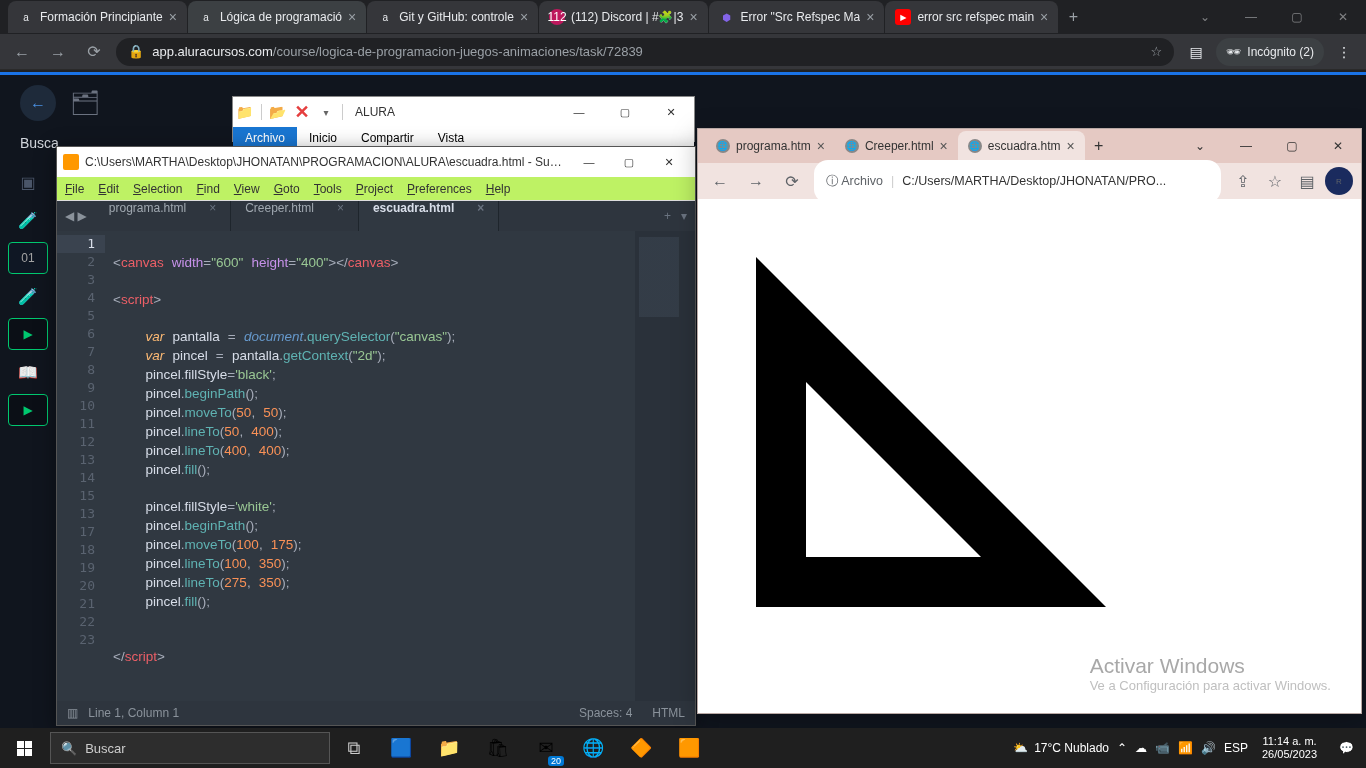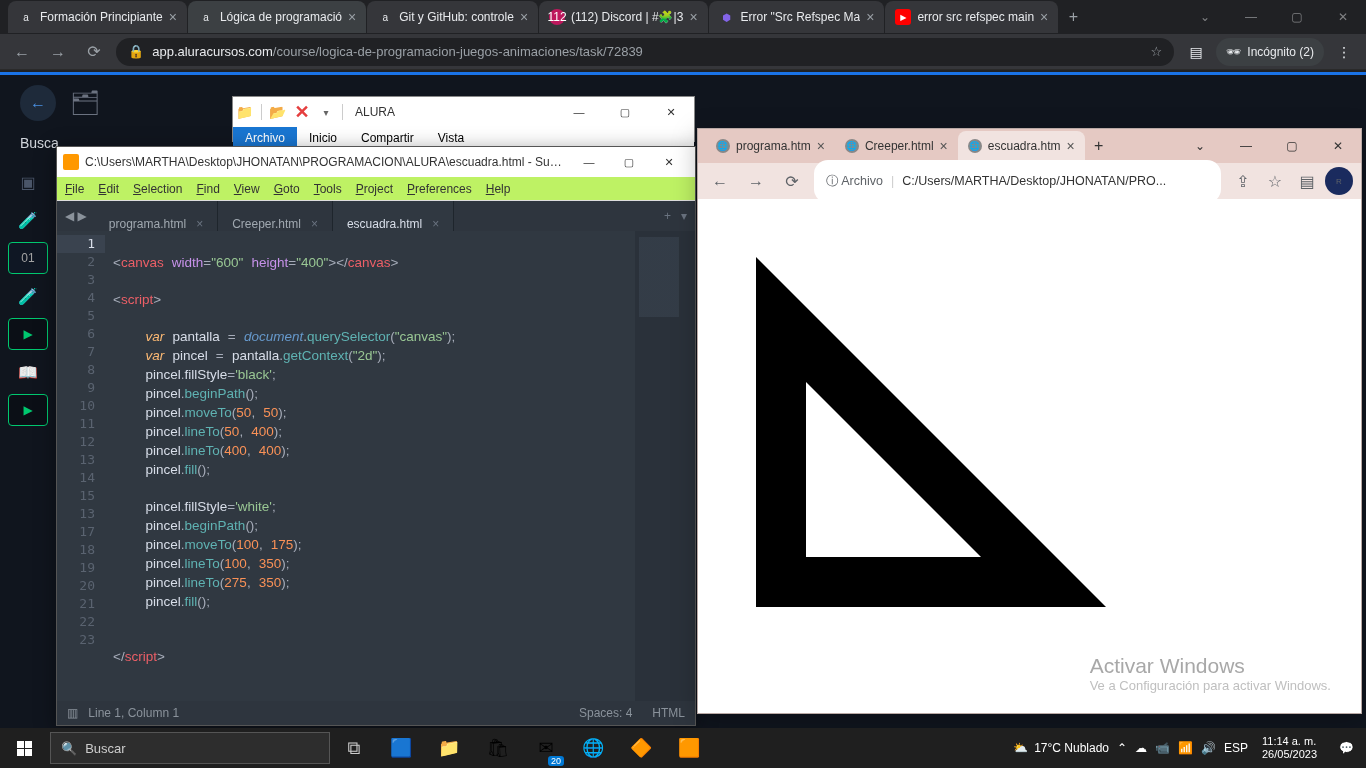--- a/index.html
+++ b/index.html
@@ -56,22 +56,22 @@
 .sublime { position: absolute; top: 146px; left: 56px; width: 640px; height: 580px; background: #303841; border: 1px solid #555; display: flex; flex-direction: column; box-shadow: 0 4px 20px rgba(0,0,0,.4); }
 .st-titlebar { height: 30px; background: #fff; display: flex; align-items: center; padding: 0 6px; gap: 6px; }
 .st-logo { width:16px; height:16px; background:#ff9800; border-radius:2px; }
 .st-title { font-size: 12px; color: #333; flex:1; white-space:nowrap; overflow:hidden; text-overflow:ellipsis; }
 .st-wc { display:flex; }
 .st-wc div { width:40px; height:30px; display:flex; align-items:center; justify-content:center; font-size:11px; color:#333; }
 .st-menu { height: 24px; background: #bef264; display: flex; align-items: center; padding: 0 8px; gap: 14px; font-size: 12px; color: #333; border-bottom:1px solid #ddd; }
 .st-menu span { text-decoration: underline; text-decoration-color: transparent; }
 .st-menu span::first-letter { text-decoration: underline; }
 .st-tabs { height: 30px; background: #2e353e; display: flex; align-items: stretch; }
-.st-tab { display: flex; align-items:flex-end; padding: 0 14px; font-size: 12px; color: #a0a8b0; gap:10px; border-right:1px solid #1e252c; }
-.st-tab.active { background: #303841; color: #d8dee9; }
+.st-tab { display: flex; align-items:flex-start; padding: 0 14px; font-size: 12px; color: #a0a8b0; gap:23px; border-right:1px solid #1e252c; }
+.st-tab.active { background: #303841; color: #d8dee9; font-weight: bold; }
 .st-tab .x { color:#6a7380; font-size:12px; }
 .st-tabs-right { margin-left:auto; display:flex; align-items:center; padding:0 8px; gap:6px; color:#6a7380; font-size:12px; }
 .st-nav-arrows { display:flex; align-items:center; gap:4px; padding:0 8px; color:#8a929b; font-size:12px; }
 .st-body { flex:1; display:flex; background:#303841; overflow:hidden; position:relative; }
 .st-gutter { width: 48px; background: #303841; padding-top: 4px; text-align: right; }
 .st-gutter div { height: 18px; line-height:18px; font-size:13px; color:#5a6370; padding-right:10px; font-family: Consolas, monospace; }
 .st-gutter div.cur { color:#d8dee9; background:#3a434f; }
 .st-code { flex:1; padding: 4px 8px; font-family: Consolas, monospace; font-size:13.5px; line-height:18px; color:#d8dee9; white-space: pre; }
 .st-minimap { width:60px; background:#2a313a; padding:6px 4px; }
 .st-minimap-content { width:40px; height:80px; background:linear-gradient(#3a4450, #3a4450); opacity:.6; }
@@ -113,21 +113,21 @@
 .taskbar { position:absolute; bottom:0; left:0; width:100%; height:40px; background:#1f1f1f; display:flex; align-items:center; }
 .start { width:48px; height:40px; display:flex; align-items:center; justify-content:center; color:#fff; }
 .win-logo { display:grid; grid-template-columns:7px 7px; grid-template-rows:7px 7px; gap:1px; }
 .win-logo div { background:#fff; }
 .search-box { width:280px; height:32px; background:#2d2d2d; margin-left:2px; display:flex; align-items:center; gap:8px; padding:0 10px; color:#ccc; font-size:13px; border:1px solid #555; }
 .tb-icons { display:flex; height:40px; }
 .tb-icons div { width:48px; display:flex; align-items:center; justify-content:center; font-size:18px; position:relative; }
 .tb-badge { position:absolute; bottom:2px; right:6px; background:#0078d4; color:#fff; font-size:9px; padding:0 3px; border-radius:3px; }
 .tb-right { margin-left:auto; display:flex; align-items:center; height:40px; color:#fff; font-size:12px; gap:8px; padding-right:4px; }
 .weather { display:flex; align-items:center; gap:6px; }
-.clock { text-align:left; font-size:11px; line-height:1.2; padding:0 6px; }
+.clock { text-align:center; font-size:11px; line-height:1.2; padding:0 6px; }
 .tray { display:flex; gap:8px; align-items:center; font-size:12px; }
 </style>
 </head>
 <body>
 
 <div class="chrome-main">
   <div class="chrome-titlebar">
     <div class="chrome-tab">
         <span class="favicon">a</span>
         <span class="tab-title">Formación Principiante</span>

